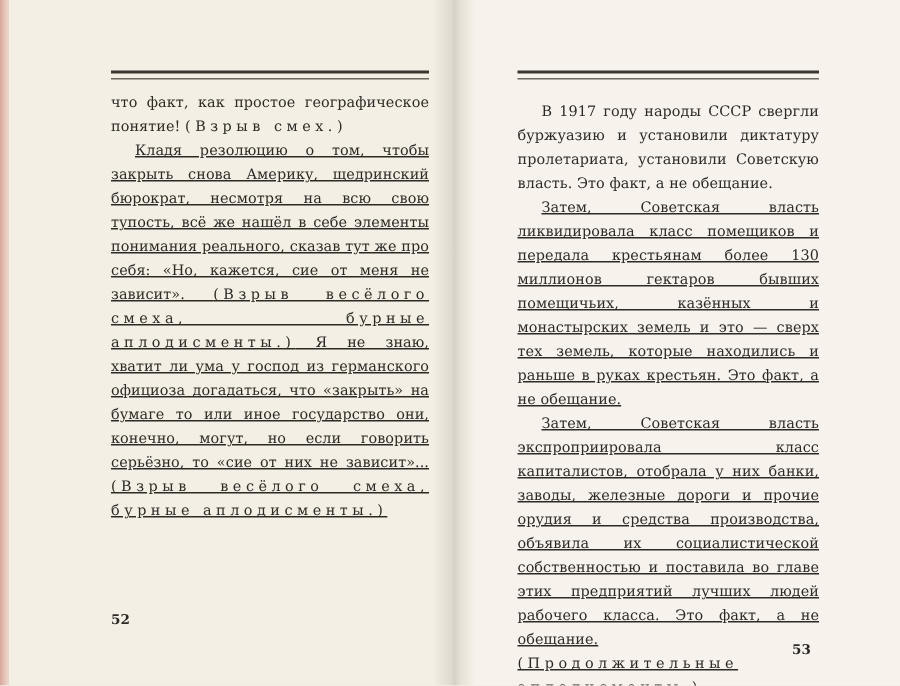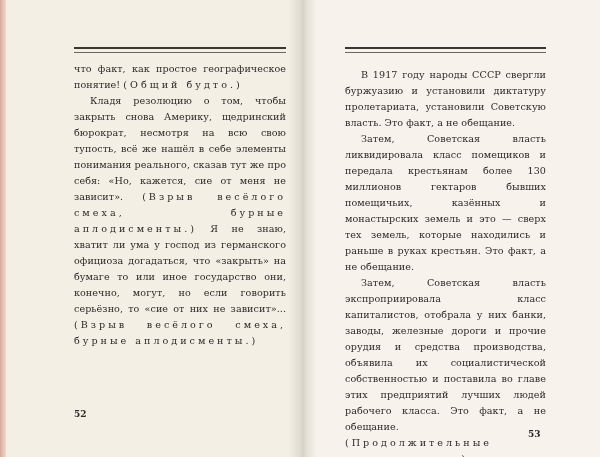--- a/index.html
+++ b/index.html
@@ -30,41 +30,41 @@
   .rule {
     height:3px; border-top:2px solid #3a3631; border-bottom:1px solid #6b665e;
     margin-bottom:8px;
   }
   .text {
     font-size:9.6px; line-height:16px; color:#2d2a26;
     text-align:justify; letter-spacing:0.05px;
   }
   .text p { margin:0; text-indent:0; }
   .text p.indent { text-indent:16px; }
-  .text p + p { margin-top:0; }
+  .text p + p { margin-top:0;text-decoration:underline; }
   .spaced { letter-spacing:3px; }
   .pagenum {
     position:absolute; font-size:9px; font-weight:bold; color:#2d2a26;margin-top:41px;
   }
   .pagenum.left { left:74px; top:368px; }
   .pagenum.right { left:528px; top:388px; }
   .right .gap { height:6px; }
 </style>
 </head>
 <body>
 
 <div class="edge-left"></div>
 <div class="spread"></div>
 <div class="right-page-bg"></div>
 <div class="gutter"></div>
 
 <div class="page left">
   <div class="rule"></div>
   <div class="text" id="left-text">
-      <p><span>что факт, как простое географическое понятие! </span><span class="spaced">(Общий будто.)</span></p>
+      <p><span>что факт, как простое географическое понятие! </span><span class="spaced">(Взрыв смех.)</span></p>
       <p class="indent"><span>Кладя резолюцию о том, чтобы закрыть снова Америку, щедринский бюрократ, несмотря на всю свою тупость, всё же нашёл в себе элементы понимания реального, сказав тут же про себя: «Но, кажется, сие от меня не зависит». </span><span class="spaced">(Взрыв весёлого смеха, бурные аплодисменты.)</span><span> Я не знаю, хватит ли ума у господ из германского официоза догадаться, что «закрыть» на бумаге то или иное государство они, конечно, могут, но если говорить серьёзно, то «сие от них не зависит»... </span><span class="spaced">(Взрыв весёлого смеха, бурные аплодисменты.)</span></p>
     </div>
 </div>
 <div class="pagenum left">52</div>
 
 <div class="page right">
   <div class="rule"></div>
   <div class="gap"></div>
   <div class="text" id="right-text">
       <p class="indent"><span>В 1917 году народы СССР свергли буржуазию и установили диктатуру пролетариата, установили Советскую власть. Это факт, а не обещание.</span></p>

